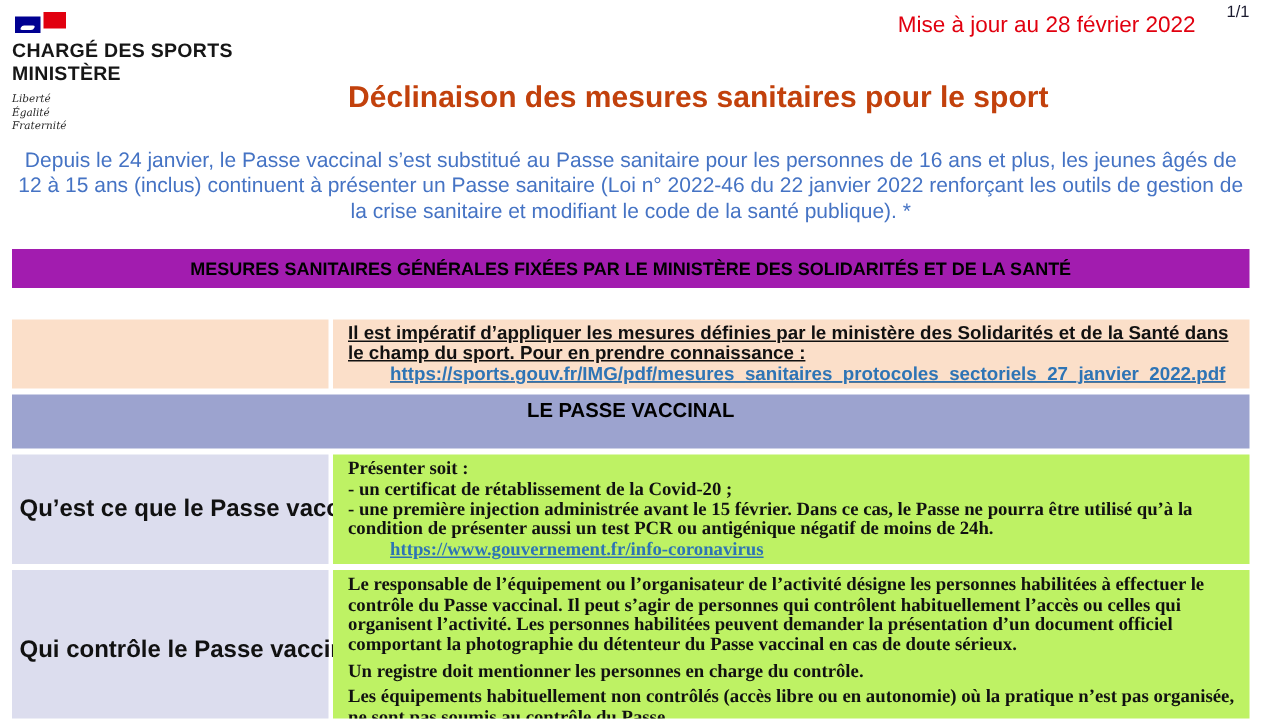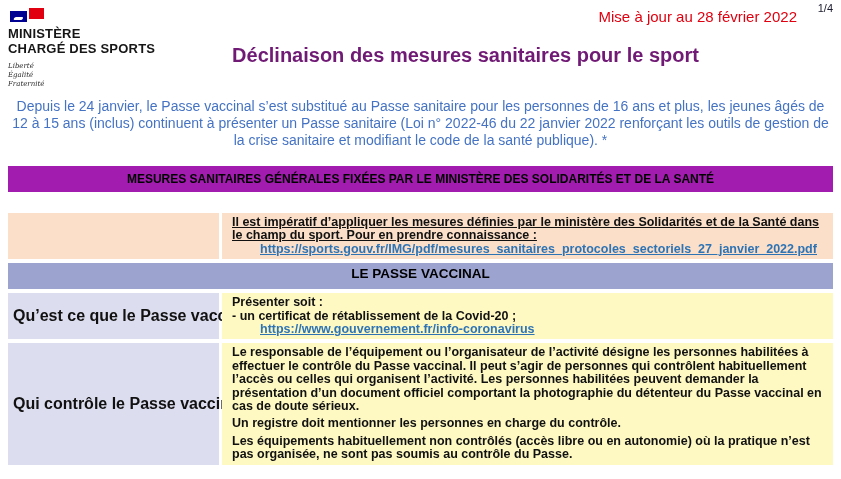--- a/index.html
+++ b/index.html
@@ -10,62 +10,62 @@
   
   .logo{position:absolute;left:8px;top:8px;}
   .flag{width:36px;height:14px;position:relative;margin:0 0 4px 2px;}
   .flag-blue{position:absolute;left:0;top:3px;width:17px;height:11px;background:#000091;}
   .flag-red{position:absolute;left:19px;top:0;width:15px;height:11px;background:#E1000F;}
   .flag-mark{position:absolute;left:4px;top:9px;width:9px;height:2.5px;background:#fff;border-radius:2px;transform:skewX(-25deg);}
   .ministry{font-weight:bold;font-size:13px;line-height:15px;color:#161616;letter-spacing:.2px;}
   .motto{font-family:"DejaVu Serif", serif;font-style:italic;font-size:7px;line-height:9px;color:#2a2a2a;margin-top:6px;}
   .pagenum{position:absolute;top:2px;right:8px;font-size:11px;color:#1a1a2e;}
   .update{position:absolute;top:8px;right:44px;font-size:15px;color:#E1000F;}
-  .title{position:absolute;top:38px;left:90px;right:0;margin:6px;text-align:center;
-         font-size:20px;font-weight:bold;color:#701a75;}
+  .title{position:absolute;top:38px;left:90px;right:0;margin:16px;text-align:center;
+         font-size:20px;font-weight:bold;color:#c2410c;}
   .intro{position:absolute;top:98px;left:8px;right:8px;margin:0;text-align:center;
          font-size:14px;line-height:17px;color:#4573C4;}
   
   .table{position:absolute;top:166px;left:8px;width:825px;}
   .bar{font-weight:bold;color:#000;text-align:center;}
   .bar.orange{background:#a21caf;height:26px;line-height:26px;font-size:12px;margin-bottom:21px;}
-  .bar.purple{background:#9CA3CF;height:26px;line-height:21px;font-size:13.5px;margin-bottom:4px;}
+  .bar.purple{background:#9CA3CF;height:36px;line-height:21px;font-size:13.5px;margin-bottom:4px;}
   .row{display:flex;gap:3px;margin-bottom:4px;}
   .qcell{flex:0 0 211px;width:211px;display:flex;align-items:center;padding-left:5px;
          box-sizing:border-box;font-weight:bold;font-size:16px;white-space:nowrap;}
   .acell{flex:1;padding:3px 8px 3px 10px;font-weight:bold;font-size:12.5px;line-height:13.4px;}
   .pink{background:#FBDFC9;text-decoration:underline;}
   .lavender{background:#DCDDEE;}
-  .green{background:#fef9c3;}
+  .green{background:#bef264;font-family:Liberation Serif, serif;}
   .acell p{margin:0 0 4px 0;}
   .acell p:last-child{margin-bottom:0;}
   a.doclink{color:#2E74B5;text-decoration:underline;font-weight:bold;cursor:pointer;padding-left:28px;}
   .pink.acell{min-height:38px;}
 </style>
 </head>
 <body>
 
 <div class="logo">
   <div class="flag">
     <div class="flag-blue"></div>
     <div class="flag-red"></div>
     <div class="flag-mark"></div>
   </div>
   <div class="ministry">
+    <div>CHARGÉ DES SPORTS</div>
     <div>MINISTÈRE</div>
-    <div>CHARGÉ DES SPORTS</div>
   </div>
   <div class="motto">
     <div>Liberté</div>
     <div>Égalité</div>
     <div>Fraternité</div>
   </div>
 </div>
 
-<div class="pagenum">1/4</div>
+<div class="pagenum">1/1</div>
 <div class="update">Mise à jour au 28 février 2022</div>
 
 <h1 class="title">Déclinaison des mesures sanitaires pour le sport</h1>
 <p class="intro">Depuis le 24 janvier, le Passe vaccinal s’est substitué au Passe sanitaire pour les personnes de 16 ans et plus, les jeunes âgés de 12 à 15 ans (inclus) continuent à présenter un Passe sanitaire (Loi n° 2022-46 du 22 janvier 2022 renforçant les outils de gestion de la crise sanitaire et modifiant le code de la santé publique). *</p>
 
 <div class="table">
 
   <div class="bar orange">MESURES SANITAIRES GÉNÉRALES FIXÉES PAR LE MINISTÈRE DES SOLIDARITÉS ET DE LA SANTÉ</div>
 
   <div class="row">
@@ -78,20 +78,21 @@
 
   <div class="bar purple">LE PASSE VACCINAL</div>
 
   <div class="row">
     <div class="qcell lavender">
       <span>Qu’est ce que le Passe vaccinal ?</span>
     </div>
     <div class="acell green">
       <div>Présenter soit :</div>
       <div>- un certificat de rétablissement de la Covid-20 ;</div>
+      <div>- une première injection administrée avant le 15 février. Dans ce cas, le Passe ne pourra être utilisé qu’à la condition de présenter aussi un test PCR ou antigénique négatif de moins de 24h.</div>
       <div><a class="doclink">https://www.gouvernement.fr/info-coronavirus</a></div>
     </div>
   </div>
 
   <div class="row">
     <div class="qcell lavender">
       <span>Qui contrôle le Passe vaccinal ?</span>
     </div>
     <div class="acell green">
       <p>Le responsable de l’équipement ou l’organisateur de l’activité désigne les personnes habilitées à effectuer le contrôle du Passe vaccinal. Il peut s’agir de personnes qui contrôlent habituellement l’accès ou celles qui organisent l’activité. Les personnes habilitées peuvent demander la présentation d’un document officiel comportant la photographie du détenteur du Passe vaccinal en cas de doute sérieux.</p>

